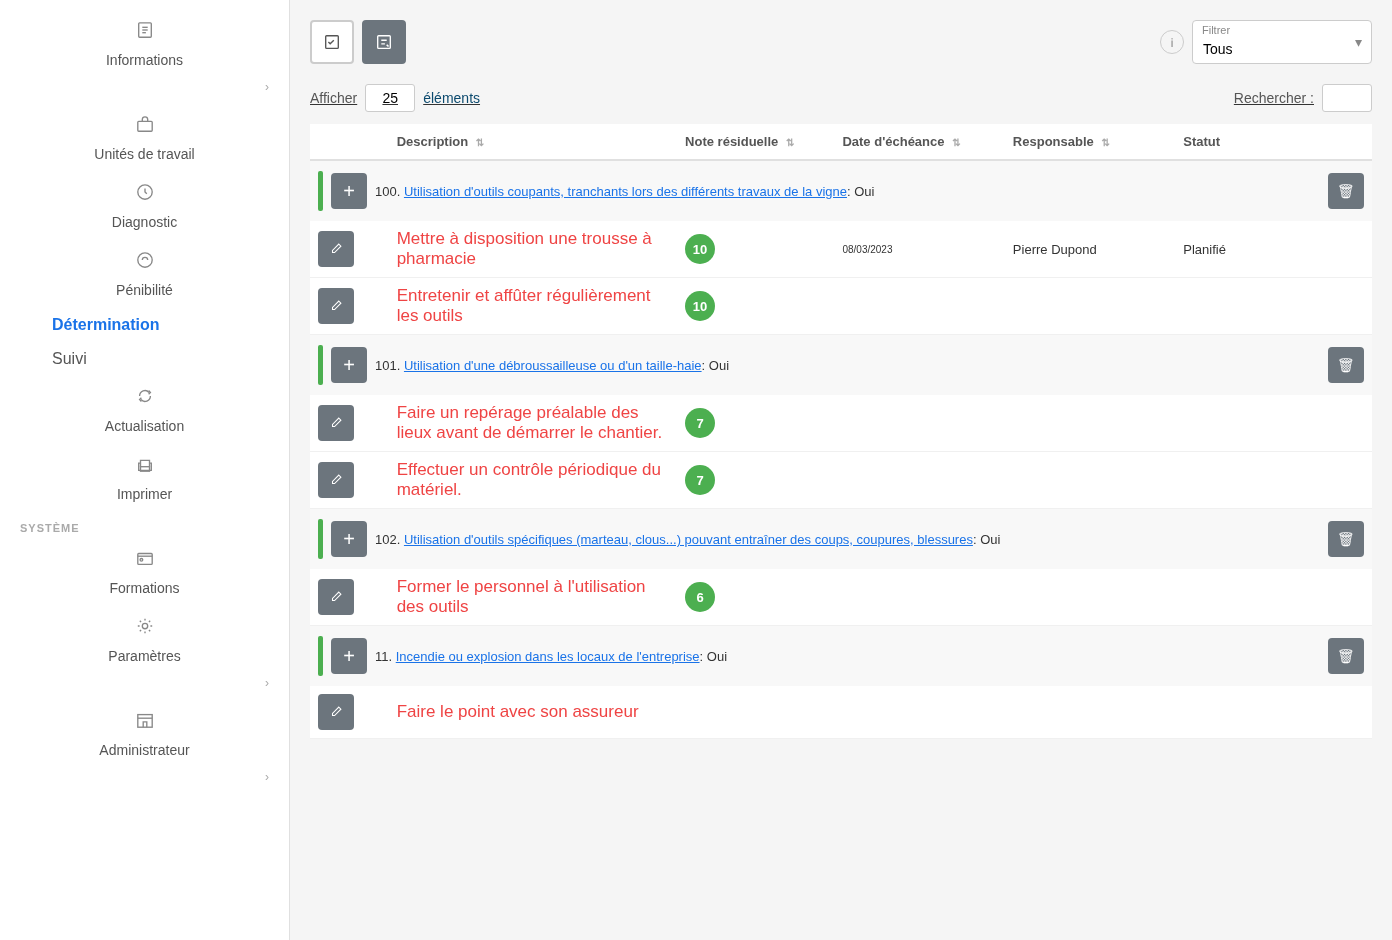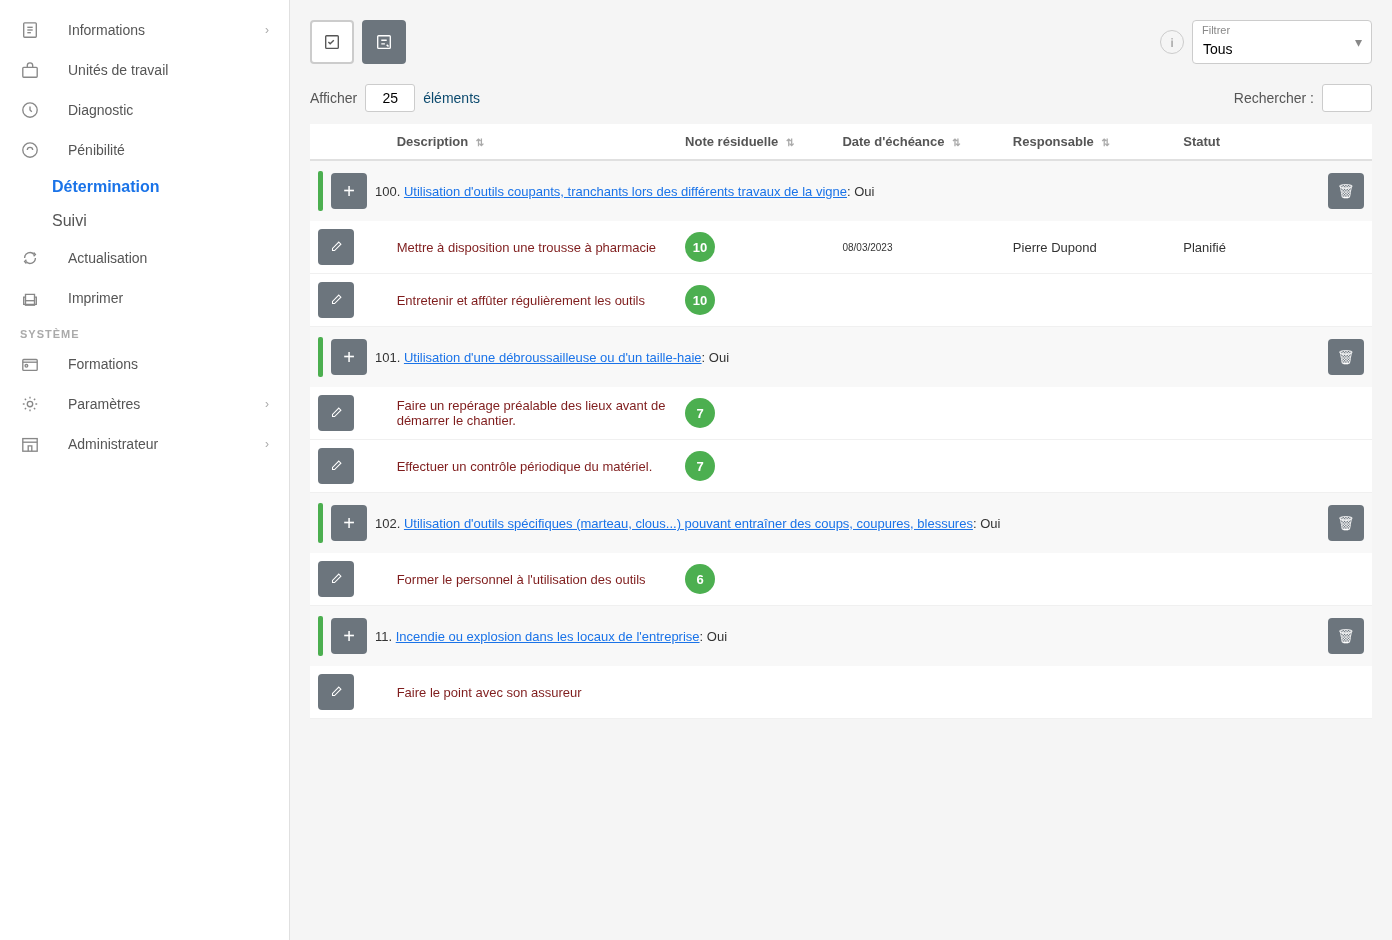--- a/index.html
+++ b/index.html
@@ -14,21 +14,22 @@
       padding: 10px 0;
       flex-shrink: 0;
     }
     .sidebar-item {
       display: flex;
       align-items: center;
       padding: 10px 20px;
       cursor: pointer;
       color: #555;
       font-size: 14px;
-      gap: 28px;
+      gap: 12px;
+      flex-direction: column;
     }
     .sidebar-item.active { color: #1a73e8; font-weight: bold; }
     .sidebar-item .icon { width: 20px; height: 20px; display: flex; align-items: center; justify-content: center; color: #888; flex-shrink: 0; }
     .sidebar-item.active .icon { color: #1a73e8; }
     .sidebar-item .chevron { margin-left: auto; font-size: 12px; color: #aaa; }
     .sidebar-sub-item {
       display: flex;
       align-items: center;
       padding: 8px 20px 8px 52px;
       cursor: pointer;
@@ -122,20 +123,21 @@
       font-size: 12px;
       cursor: pointer;
     }
 
     
     .table-controls {
       display: flex;
       align-items: center;
       gap: 8px;
       margin-bottom: 12px;
+      text-decoration: underline;
     }
     .table-controls .show-label { color: #555; }
     .table-controls input[type="text"] {
       width: 50px;
       height: 28px;
       border: 1px solid #ccc;
       border-radius: 3px;
       padding: 4px 8px;
       font-size: 14px;
       text-align: center;
@@ -246,21 +248,21 @@
       height: 30px;
       background: #4caf50;
       border-radius: 50%;
       color: #fff;
       font-weight: bold;
       font-size: 13px;
       display: flex;
       align-items: center;
       justify-content: center;
     }
-    .description-cell { font-size: 13px; color: #7f1d1d; max-width: 220px; }
+    .description-cell { font-size: 17px; color: #ef4444; max-width: 220px; }
     .date-cell { font-size: 10px; color: #333; }
     .responsable-cell { font-size: 13px; color: #333; }
     .statut-cell { font-size: 13px; color: #333; }
   </style>
 </head>
 <body>
 
 <nav class="sidebar">
 
   <div class="sidebar-item">

